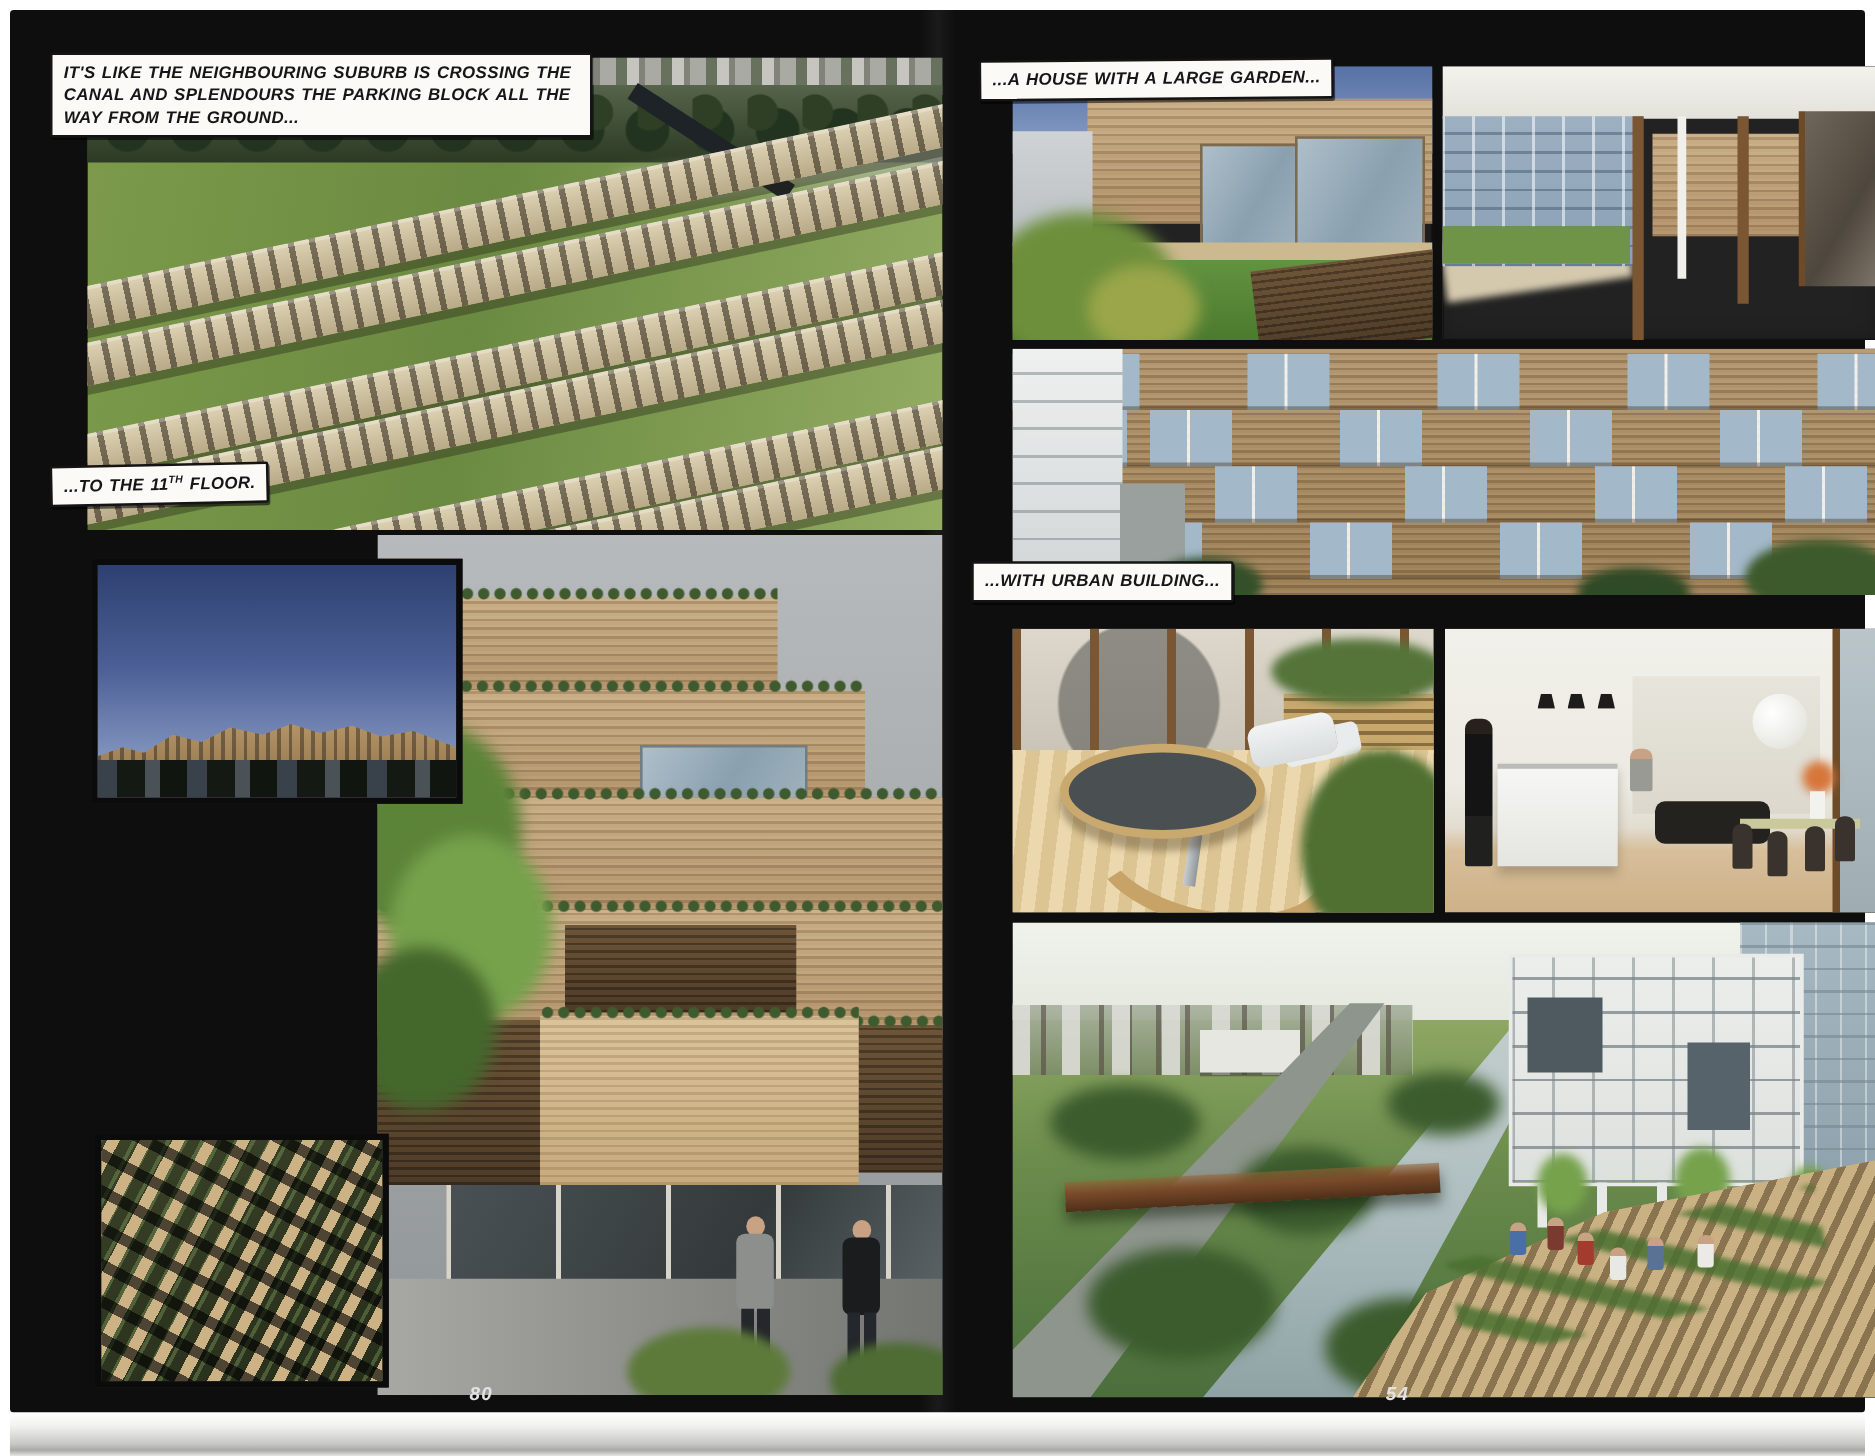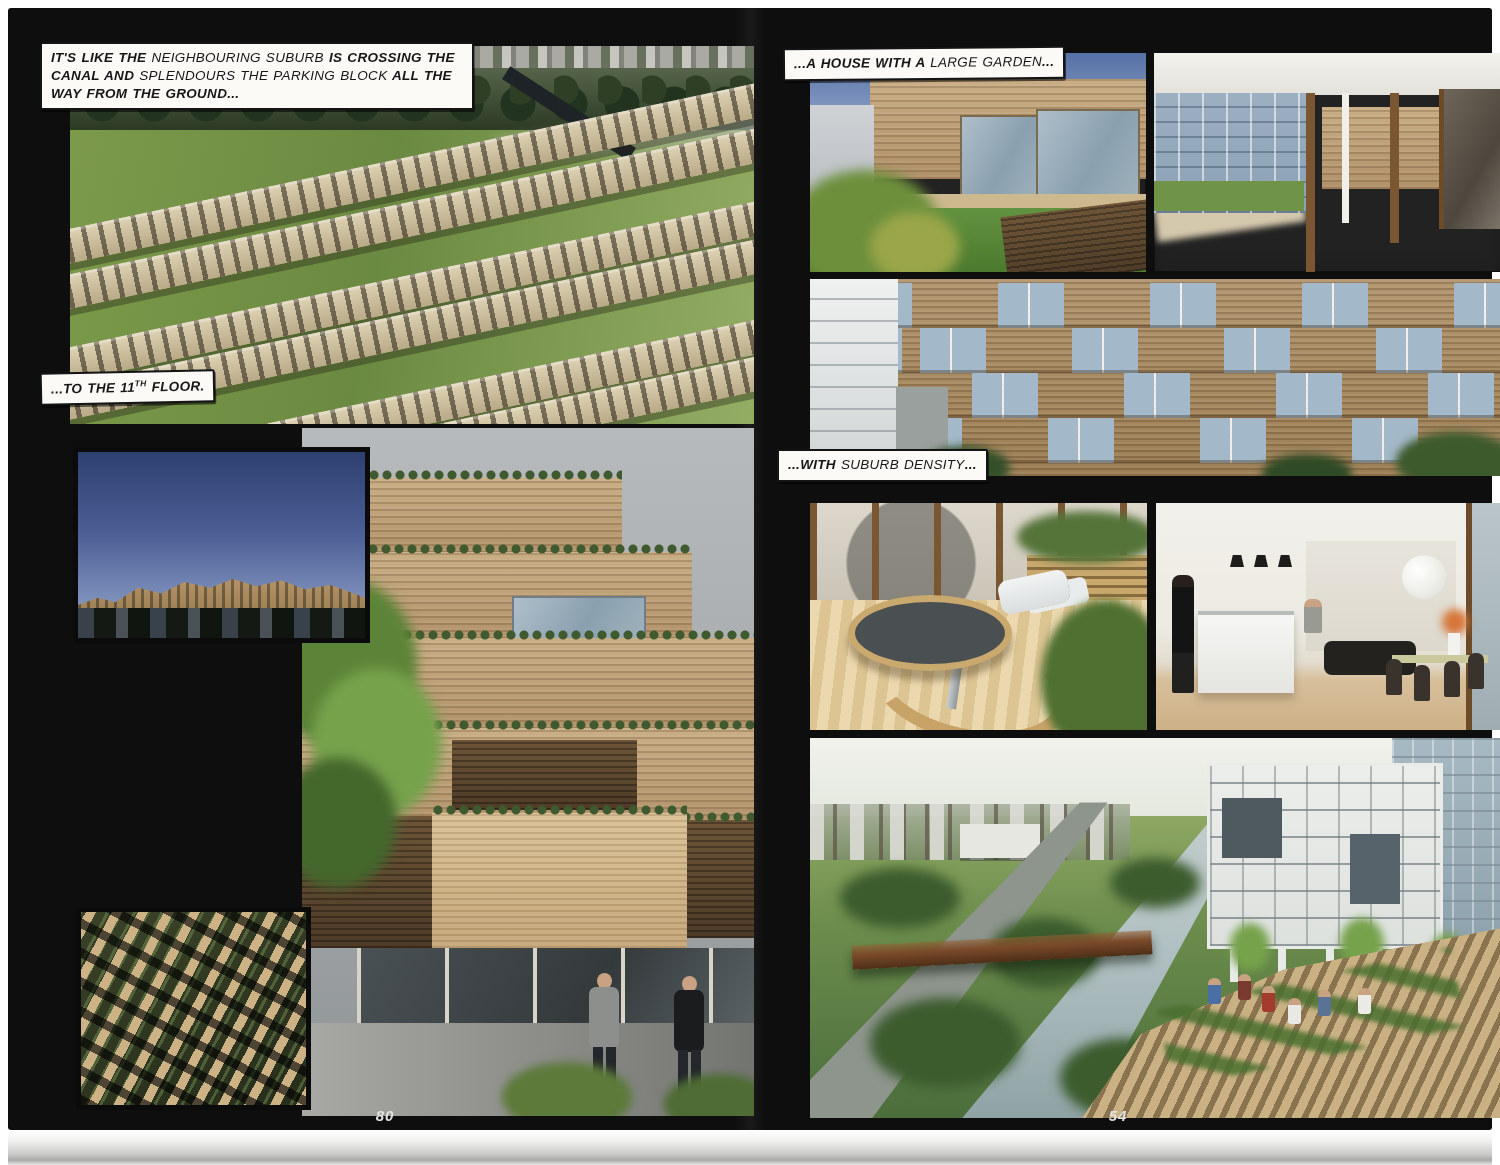--- a/index.html
+++ b/index.html
@@ -219,21 +219,21 @@
     background:repeating-linear-gradient(115deg,#c9b183 0 9px,#8a7450 9px 15px),linear-gradient(180deg,#bda678 0,#9c8458 100%);}
   #ph-j .pj-planter-green{right:40px;bottom:60px;width:300px;height:80px;transform:rotate(-12deg);opacity:.9;
     background:repeating-linear-gradient(25deg,rgba(0,0,0,0) 0 26px,rgba(74,112,48,.95) 26px 42px);filter:blur(2px);}
   .pj-person{position:absolute;width:13px;height:26px;border-radius:6px 6px 3px 3px;
     background:linear-gradient(180deg,#c9a183 0 7px,var(--c) 7px 100%);}
 
   
   .caption{position:absolute;z-index:6;background:#fbfaf7;border:2px solid #141414;border-radius:2px;
     padding:5px 9px 6px 9px;color:#161616;font-style:italic;font-weight:600;font-size:13.5px;line-height:1.32;
     letter-spacing:.3px;word-spacing:1px;box-shadow:1px 2px 0 rgba(0,0,0,.55);}
-  .caption .em{font-weight:400;}
+  .caption .em{font-weight:700;}
   .caption sup{font-size:.62em;font-weight:700;}
   .nowrap{white-space:nowrap;}
   #cap-overflow{left:40px;top:42px;width:412px;}
   #cap-floor{left:40px;top:371px;transform:rotate(-1.2deg);}
   #cap-south{left:37px;top:629px;width:200px;}
   #cap-terrace{left:37px;top:757px;width:200px;}
   #cap-garden{left:783px;top:47px;transform:rotate(-.5deg);}
   #cap-density{left:777px;top:449px;}
   #cap-penthouse{left:777px;top:737px;}
 
@@ -411,16 +411,16 @@
     <div class="layer pj-person" style="left:452px;top:248px;--c:#a33b2e"></div>
     <div class="layer pj-person" style="left:478px;top:260px;--c:#e8e8e4"></div>
     <div class="layer pj-person" style="left:508px;top:252px;--c:#5a7394"></div>
     <div class="layer pj-person" style="left:548px;top:250px;--c:#eceae6"></div>
   </figure>
 
   <div class="caption nowrap" id="cap-garden">
     <span><span>...A HOUSE WITH A </span><span class="em">LARGE GARDEN</span><span>...</span></span>
   </div>
   <div class="caption nowrap" id="cap-density">
-    <span><span>...WITH </span><span class="em">SUBURB DENSITY</span><span>...</span></span>
+    <span><span>...WITH </span><span class="em">URBAN BUILDING</span><span>...</span></span>
   </div>
   <div class="pageno" id="pn-right">54</div>
 </div>
 
 </body></html>

